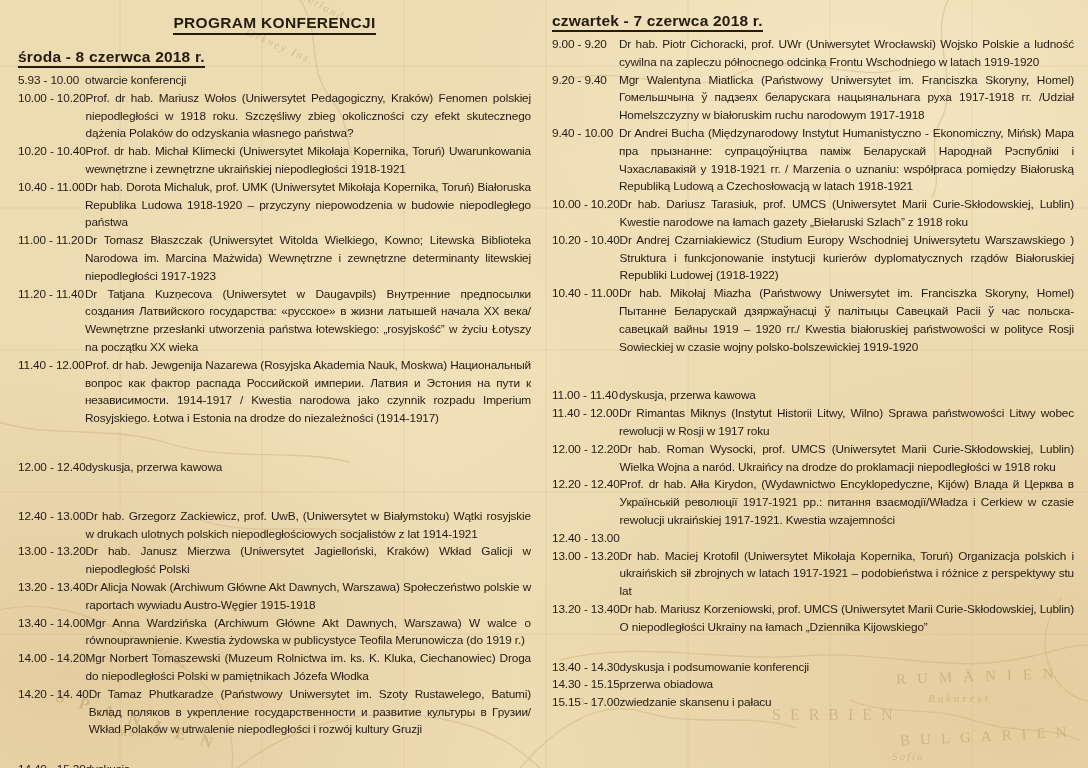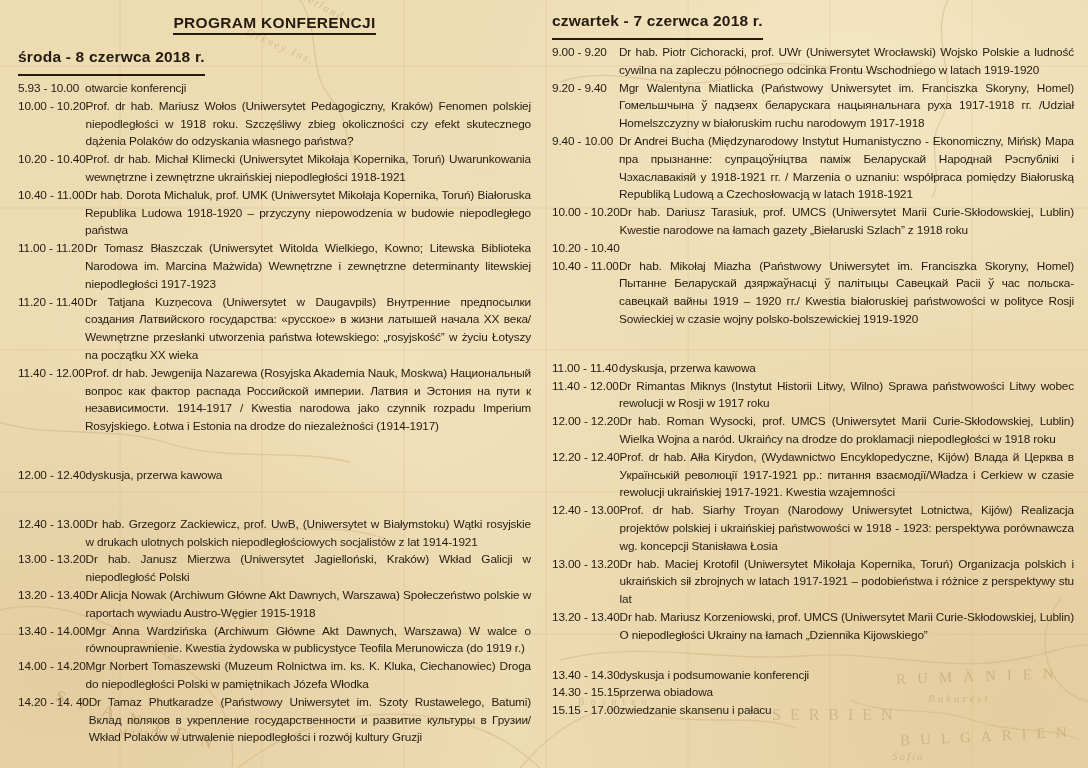--- a/index.html
+++ b/index.html
@@ -39,21 +39,21 @@
   .col{ position:absolute; }
   .col-left { left:18px;  top:14px; width:513px; }
   .col-right{ left:552px; top:12px; width:522px; }
   .title-row{ text-align:center; margin-bottom:13px; }
   .title{
     display:inline-block; font-size:15.5px; font-weight:bold; letter-spacing:.3px;
     border-bottom:2.5px solid #241b11; padding-bottom:1px;
   }
   .day-header{
     display:inline-block; font-size:15.5px; font-weight:bold; letter-spacing:.2px;
-    border-bottom:2.5px solid #241b11; padding-bottom:8px; margin-bottom:4px;
+    border-bottom:2.5px solid #241b11; padding-bottom:0; margin-bottom:4px;
   }
   .sessions{ font-size:11.8px; line-height:17.8px; letter-spacing:-0.15px; }
   .session{ display:flex; align-items:flex-start; }
   .session.gap-1{ margin-top:31px; }
   .session.gap-2{ margin-top:22px; }
   .time{ flex:0 0 67px; white-space:nowrap; }
   .desc{ flex:1; text-align:justify; overflow-wrap:break-word; }
 </style>
 </head>
 <body>
@@ -213,20 +213,21 @@
     <div class="desc">Dr Andrei Bucha (Międzynarodowy Instytut Humanistyczno - Ekonomiczny, Mińsk) Мара пра прызнанне: супрацоўніцтва паміж Беларускай Народнай Рэспублікі і Чэхаславакіяй у 1918-1921 гг. / Marzenia o uznaniu: współpraca pomiędzy Białoruską Republiką Ludową a Czechosłowacją w latach 1918-1921</div>
   </div>
 
   <div class="session">
     <div class="time">10.00 - 10.20</div>
     <div class="desc">Dr hab. Dariusz Tarasiuk, prof. UMCS (Uniwersytet Marii Curie-Skłodowskiej, Lublin) Kwestie narodowe na łamach gazety „Biełaruski Szlach” z 1918 roku</div>
   </div>
 
   <div class="session">
     <div class="time">10.20 - 10.40</div>
+    <div class="desc">Dr Andrej Czarniakiewicz (Studium Europy Wschodniej Uniwersytetu Warszawskiego ) Struktura i funkcjonowanie instytucji kurierów dyplomatycznych rządów Białoruskiej Republiki Ludowej (1918-1922)</div>
   </div>
 
   <div class="session">
     <div class="time">10.40 - 11.00</div>
     <div class="desc">Dr hab. Mikołaj Miazha (Państwowy Uniwersytet im. Franciszka Skoryny, Homel) Пытанне Беларускай дзяржаўнасці ў палітыцы Савецкай Расіі ў час польска-савецкай вайны 1919 – 1920 гг./ Kwestia białoruskiej państwowości w polityce Rosji Sowieckiej w czasie wojny polsko-bolszewickiej 1919-1920</div>
   </div>
 
   <div class="session gap-1">
     <div class="time">11.00 - 11.40</div>
     <div class="desc">dyskusja, przerwa kawowa</div>
@@ -242,21 +243,20 @@
     <div class="desc">Dr hab. Roman Wysocki, prof. UMCS (Uniwersytet Marii Curie-Skłodowskiej, Lublin) Wielka Wojna a naród. Ukraińcy na drodze do proklamacji niepodległości w 1918 roku</div>
   </div>
 
   <div class="session">
     <div class="time">12.20 - 12.40</div>
     <div class="desc">Prof. dr hab. Ałła Kirydon, (Wydawnictwo Encyklopedyczne, Kijów) Влада й Церква в Українській революції 1917-1921 рр.: питання взаємодії/Władza i Cerkiew w czasie rewolucji ukraińskiej 1917-1921. Kwestia wzajemności</div>
   </div>
 
   <div class="session">
     <div class="time">12.40 - 13.00</div>
-    <div class="desc">Prof. dr hab. Siarhy Troyan (Narodowy Uniwersytet Lotnictwa, Kijów) Realizacja projektów polskiej i ukraińskiej państwowości w 1918 - 1923: perspektywa porównawcza wg. koncepcji Stanisława Łosia</div>
   </div>
 
   <div class="session">
     <div class="time">13.00 - 13.20</div>
     <div class="desc">Dr hab. Maciej Krotofil (Uniwersytet Mikołaja Kopernika, Toruń) Organizacja polskich i ukraińskich sił zbrojnych w latach 1917-1921 – podobieństwa i różnice z perspektywy stu lat</div>
   </div>
 
   <div class="session">
     <div class="time">13.20 - 13.40</div>
     <div class="desc">Dr hab. Mariusz Korzeniowski, prof. UMCS (Uniwersytet Marii Curie-Skłodowskiej, Lublin) O niepodległości Ukrainy na łamach „Dziennika Kijowskiego”</div>

